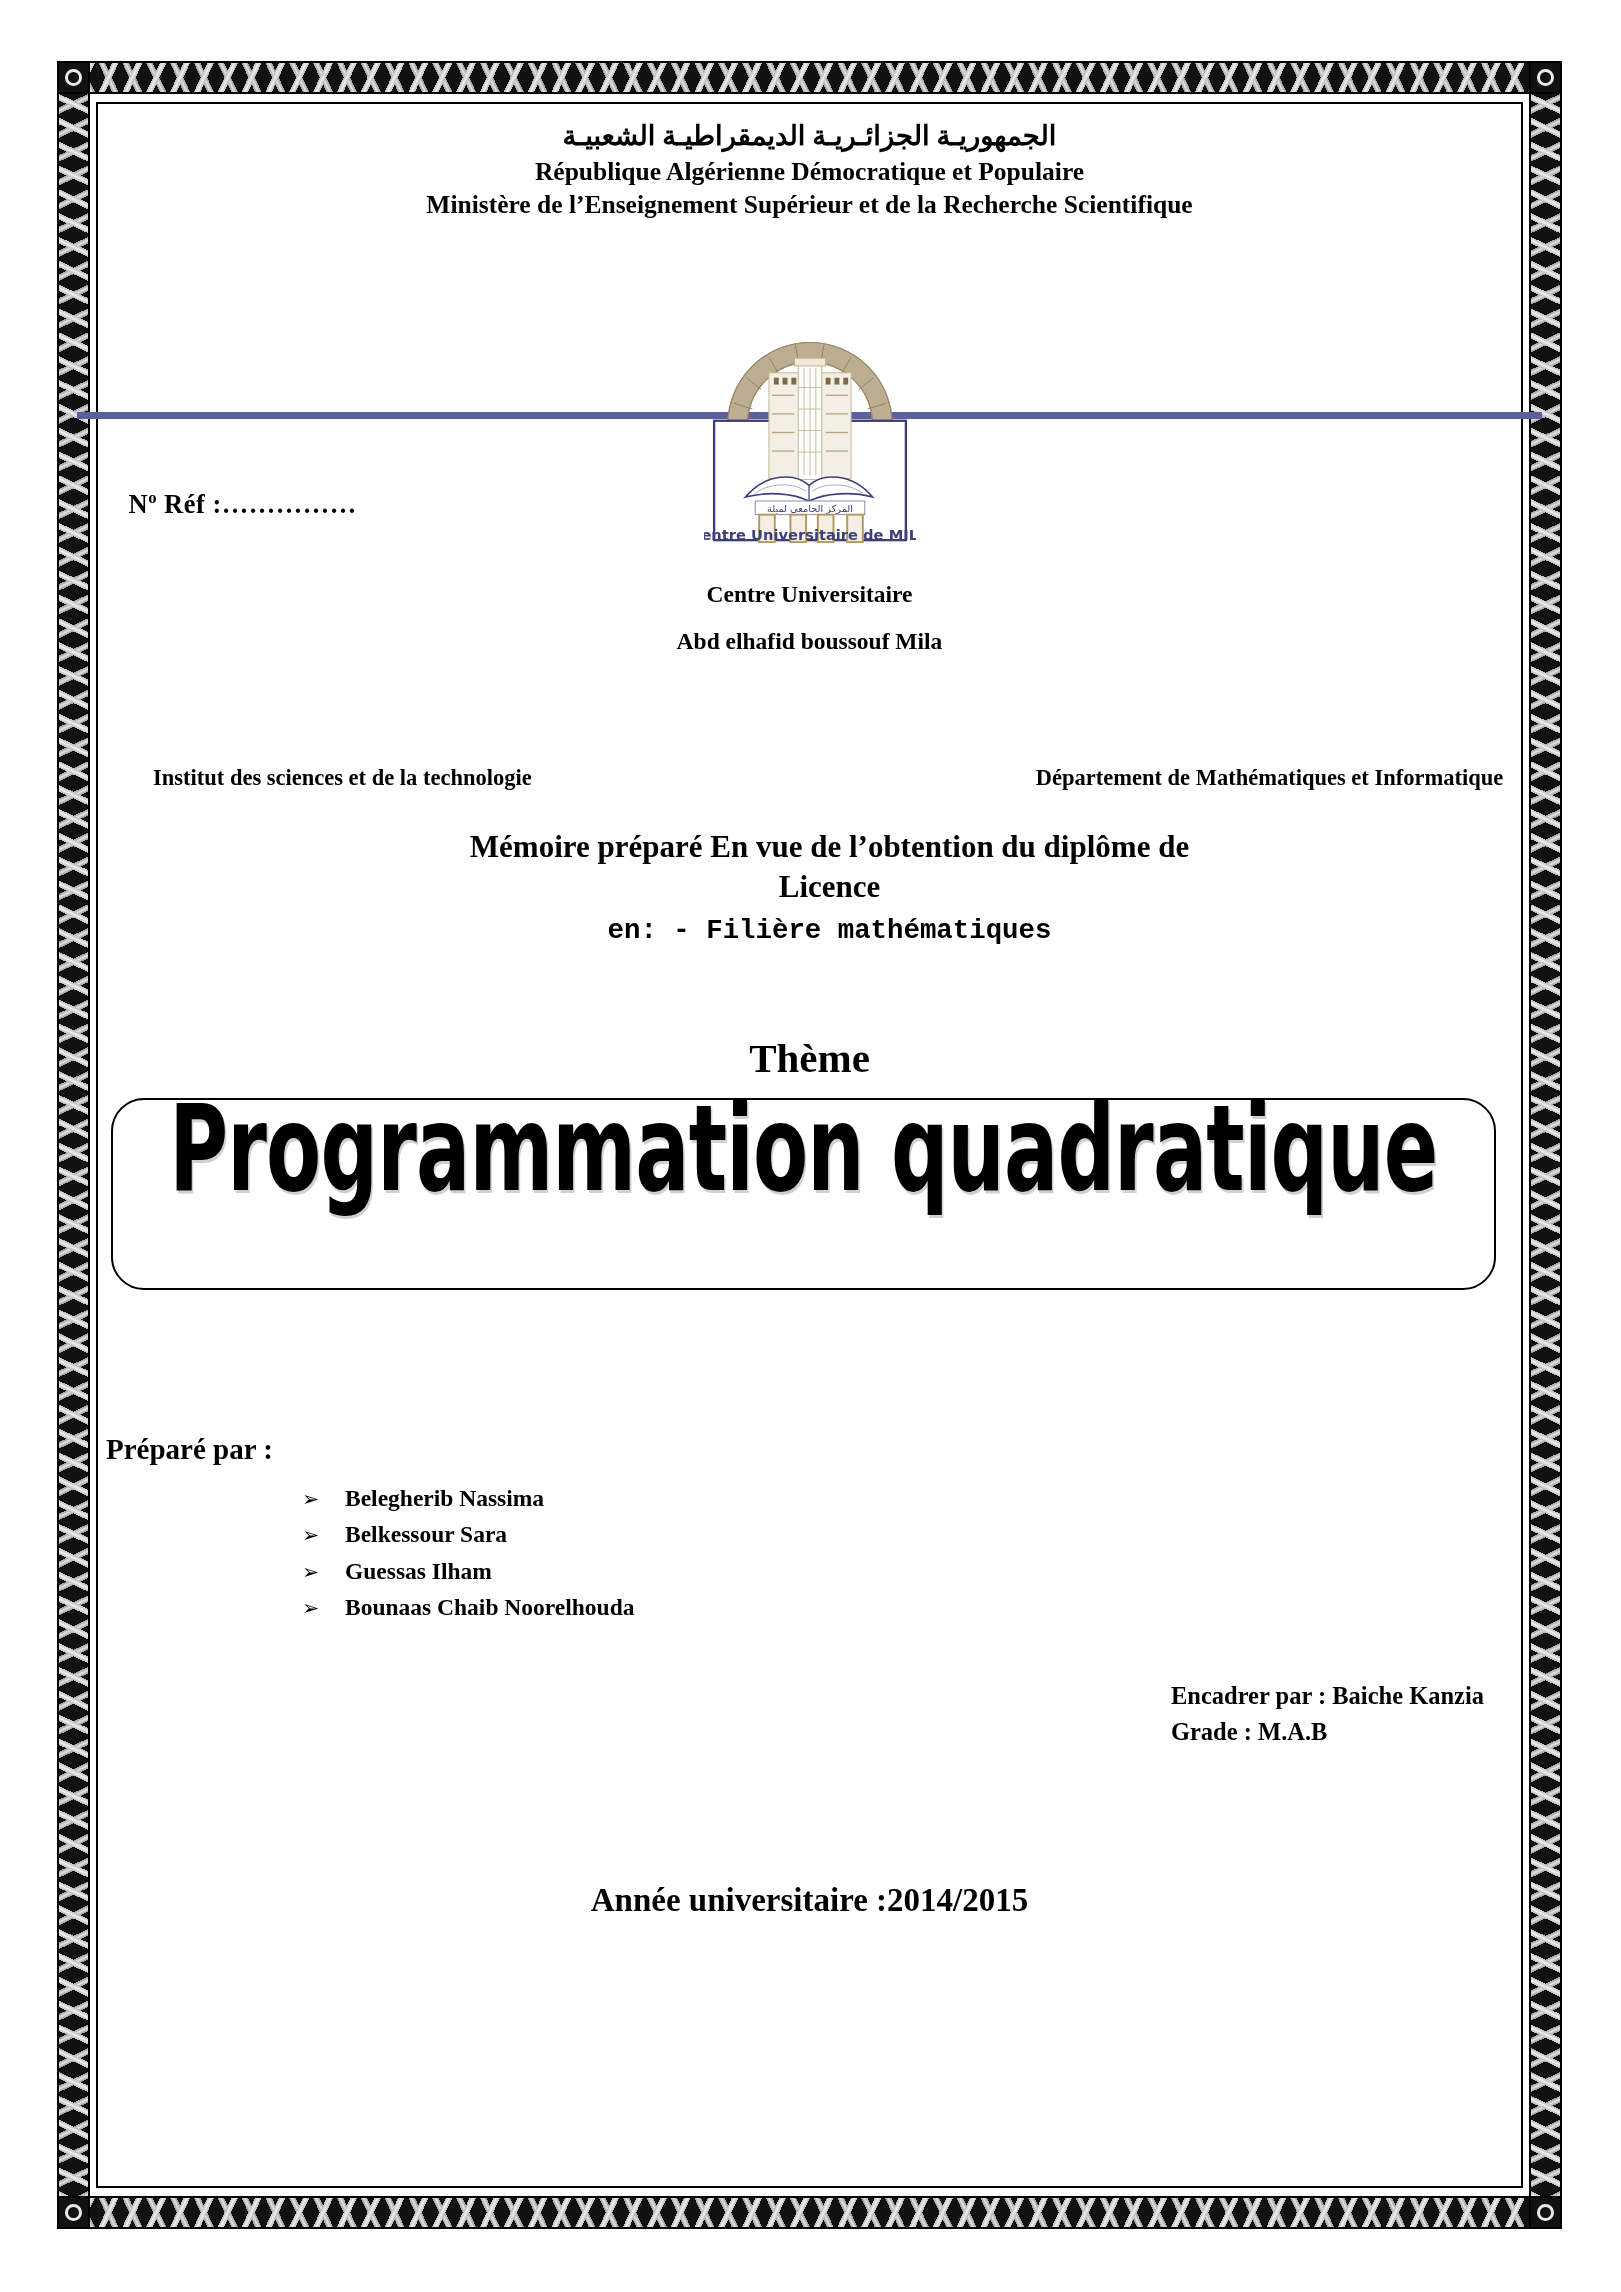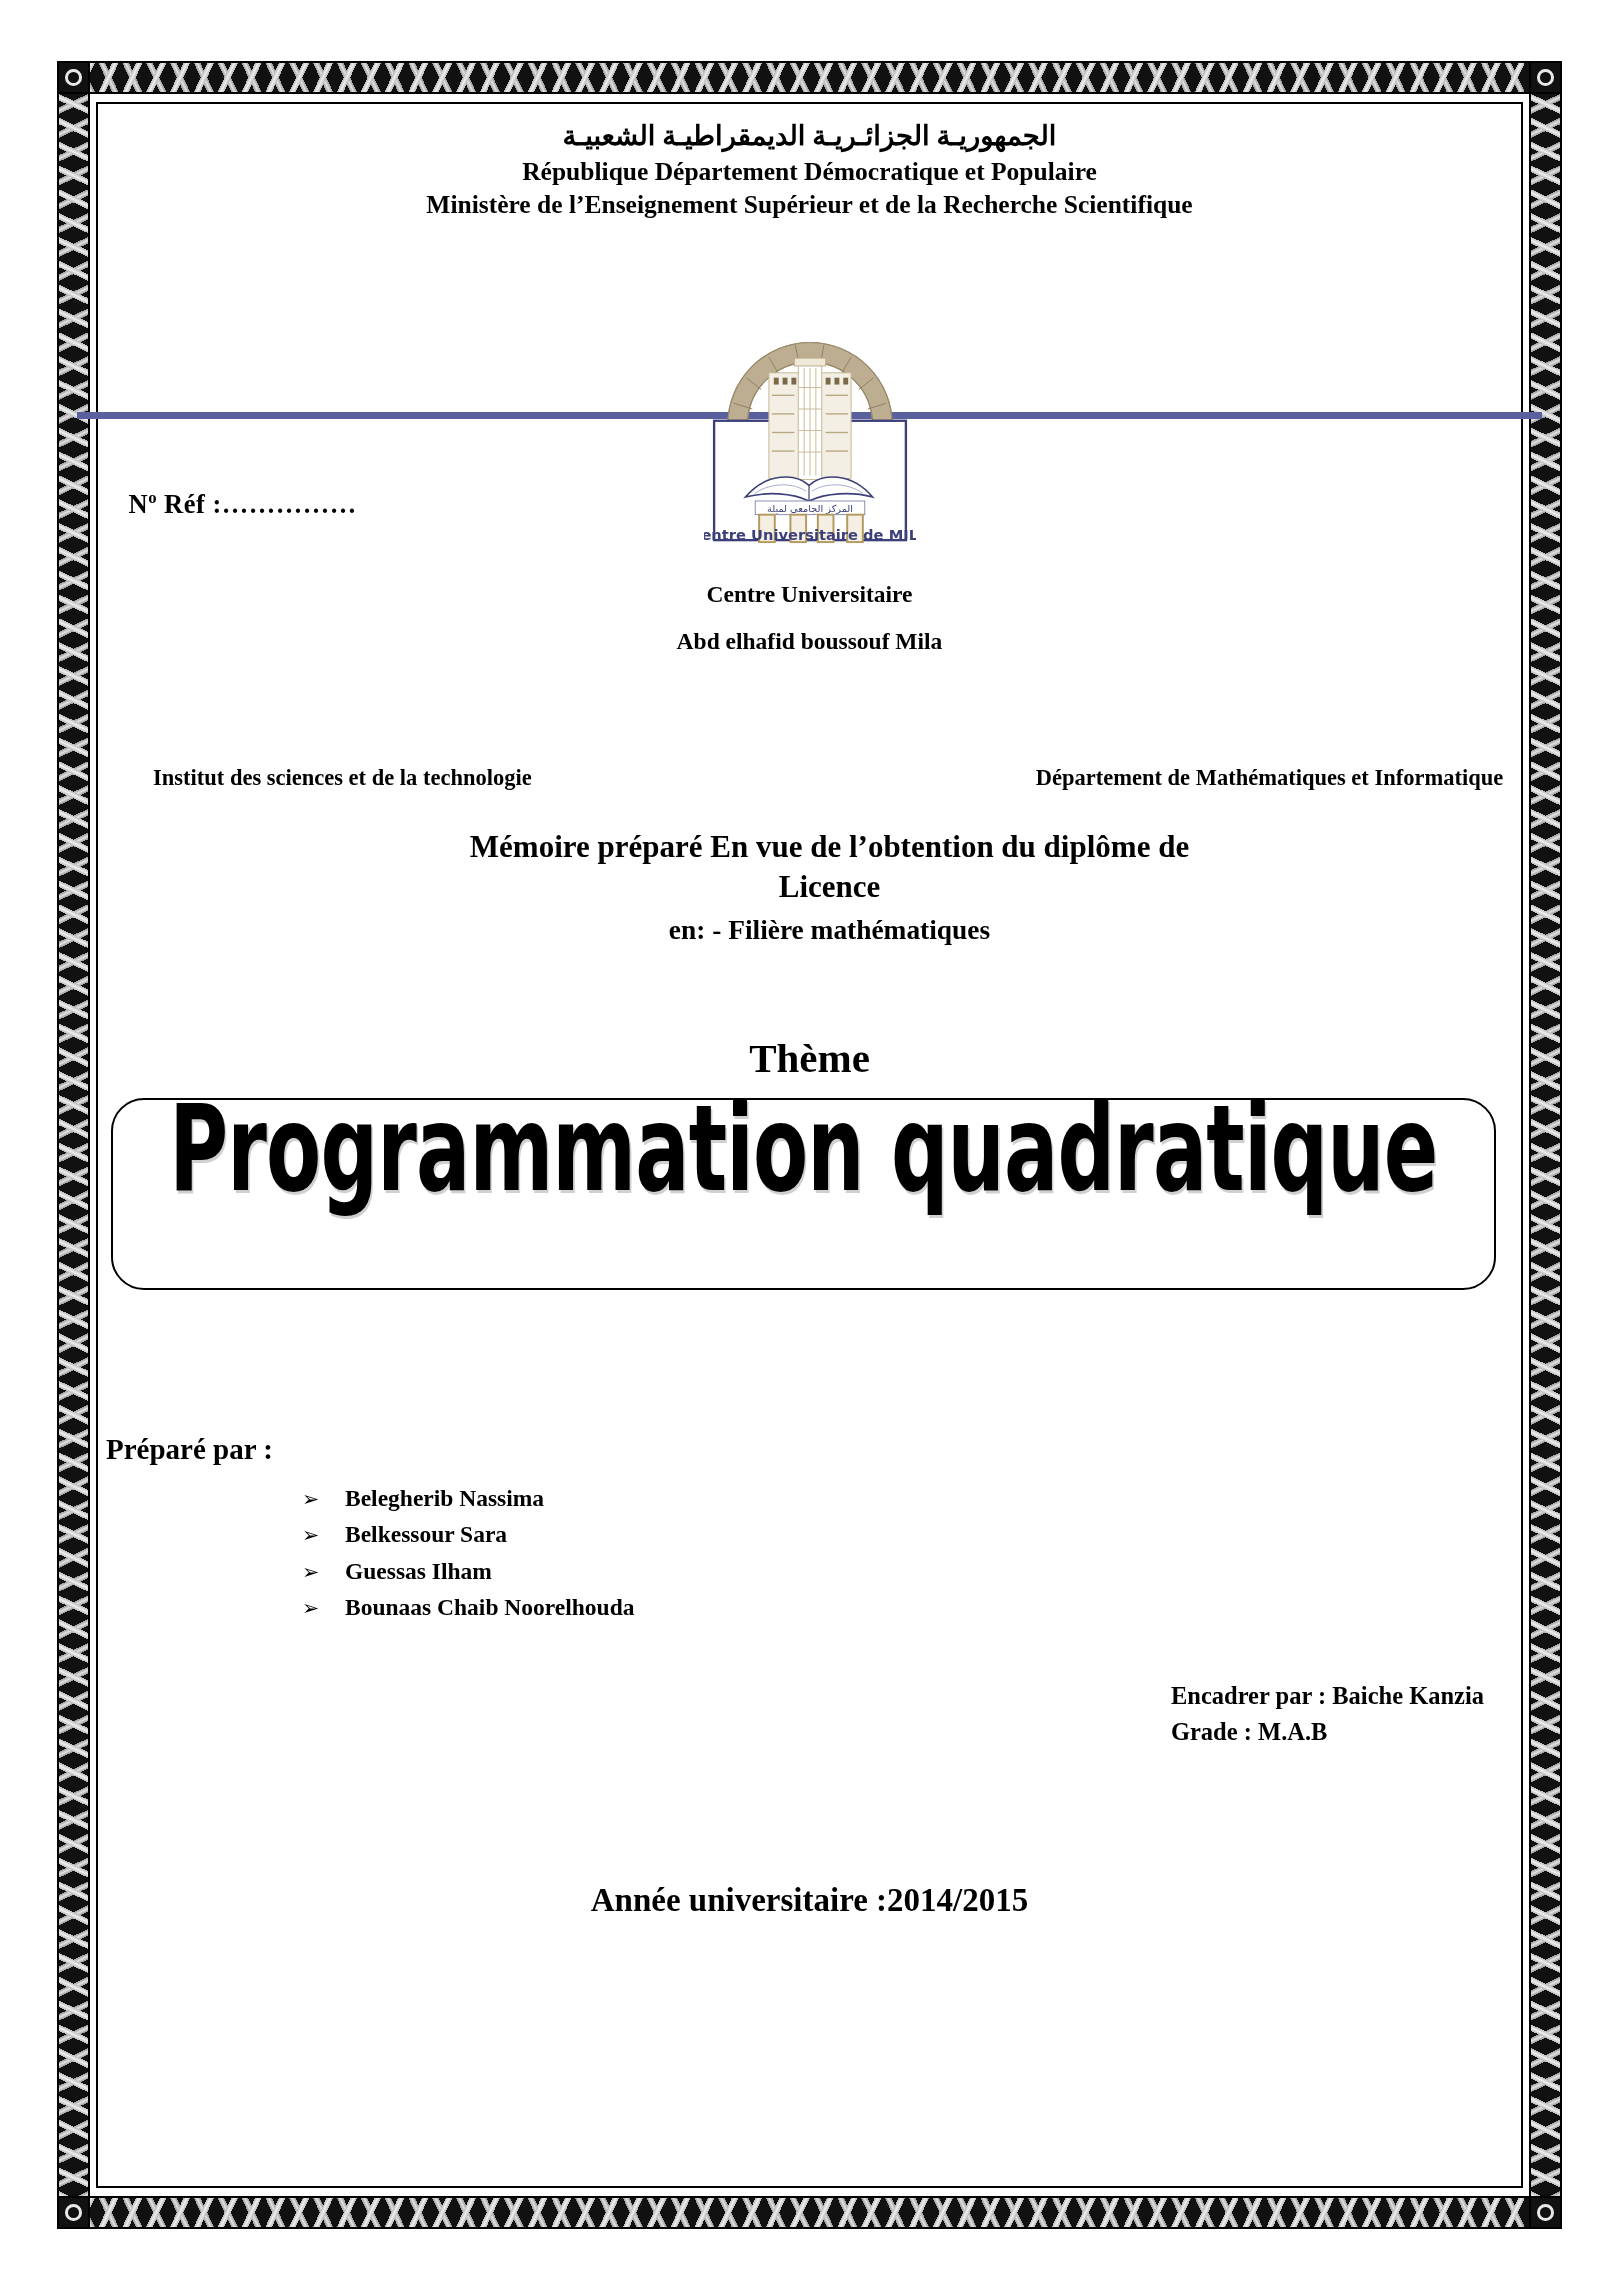--- a/index.html
+++ b/index.html
@@ -191,20 +191,21 @@
     right: 127px;
     top: 709px;
     text-align: center;
     font-size: 31px;
     font-weight: bold;
     line-height: 1.30;
   }
   .memoire .l3 {
     font-size: 27.4px;
     margin-top: 5.9px;
+    font-family: Liberation Mono, monospace;
   }
 
   .theme {
     position: absolute;
     left: 0;
     right: 0;
     top: 916px;
     text-align: center;
     font-size: 41px;
     font-weight: bold;
@@ -305,21 +306,21 @@
     <div class="corner-box corner-bl"></div>
     <div class="corner-box corner-br"></div>
 
     <div class="inner-rule"></div>
   </div>
 
   <div class="content">
 
     <div class="hdr-block">
       <div class="hdr-ar">الجمهوريـة الجزائـريـة الديمقراطيـة الشعبيـة</div>
-      <div class="hdr-fr">République Département Démocratique et Populaire</div>
+      <div class="hdr-fr">République Algérienne Démocratique et Populaire</div>
       <div class="hdr-fr">Ministère de l’Enseignement Supérieur et de la Recherche Scientifique</div>
     </div>
 
     <div class="rule-left"></div>
     <div class="rule-right"></div>
 
     <div class="logo-wrap">
       <svg class="logo-svg" width="212" height="227" viewBox="0 0 216 232">
 
         <g>

